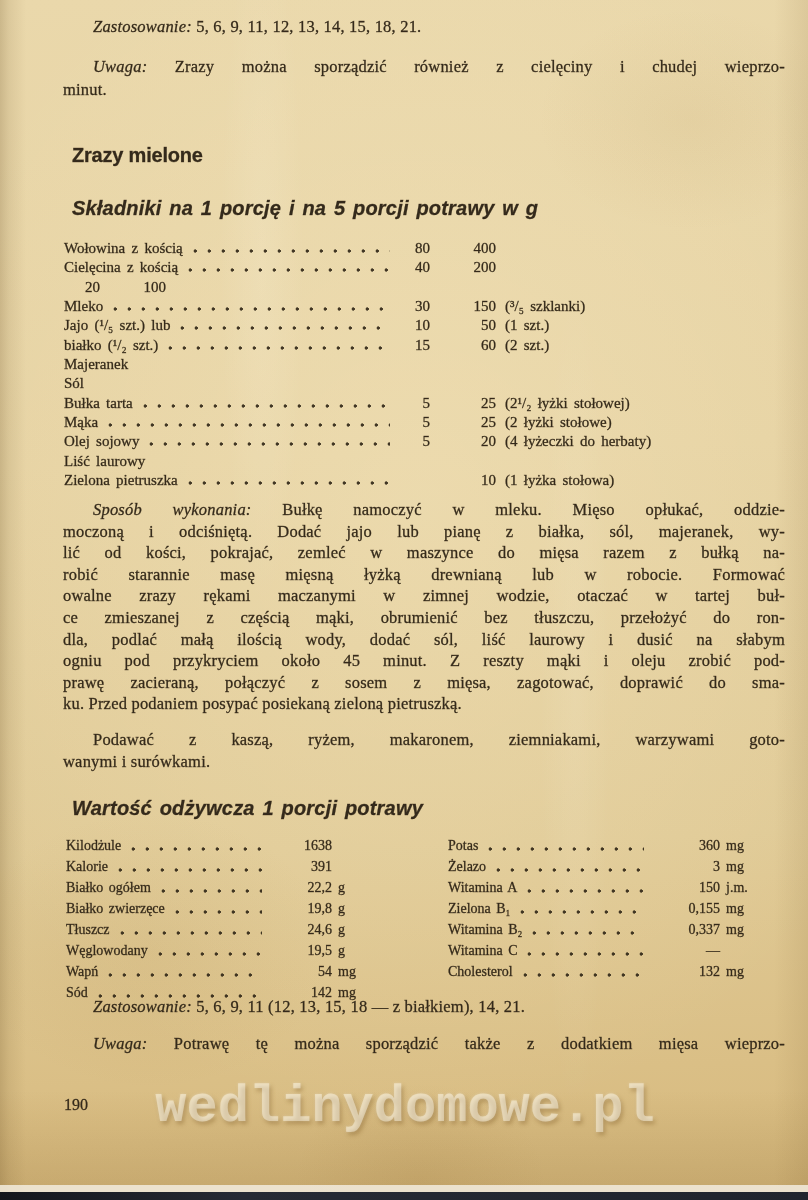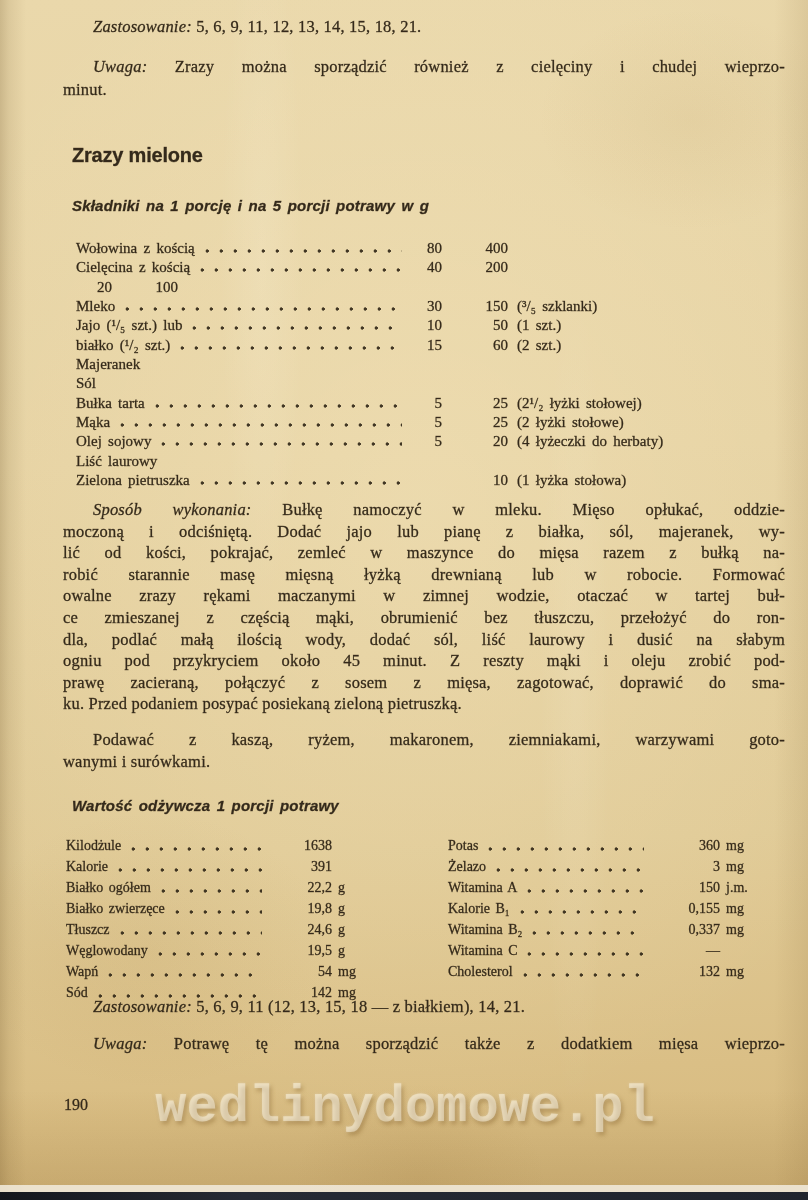--- a/index.html
+++ b/index.html
@@ -27,21 +27,21 @@
   .abs { position:absolute; }
   .lbl { font-style:italic; }
   .body-text { font-size:16.5px; line-height:21.6px; letter-spacing:0.2px; }
   .jl { text-align:justify; text-align-last:justify; }
   .jl.last { text-align-last:left; }
   .ind { text-indent:30px; }
 
   .title { left:72px; top:144px; font-family:"Liberation Sans","DejaVu Sans",sans-serif;
            font-weight:bold; font-size:20px; letter-spacing:-0.2px; }
   .subhead { font-family:"Liberation Sans","DejaVu Sans",sans-serif; font-weight:bold;
-             font-style:italic; font-size:15px; letter-spacing:0.2px; word-spacing:2px; }
+             font-style:italic; font-size:20px; letter-spacing:0.2px; word-spacing:2px; }
 
   
   .irow { display:flex; align-items:baseline; height:19.35px; white-space:nowrap; font-size:15px; word-spacing:2.5px; }
   .namewrap { display:inline-flex; align-items:baseline; width:330px; }
   .dots { flex:1 1 10px; height:13px; margin:0 4px 0 10px; align-self:center; transform:translateY(3px);
           background-image:radial-gradient(circle at 2.2px 6px, rgba(50,40,24,0.92) 1.35px, rgba(50,40,24,0) 1.9px);
           background-size:14px 13px; background-repeat:repeat-x; }
   .q1 { display:inline-block; width:36px; text-align:right; }
   .q5 { display:inline-block; width:66px; text-align:right; }
   .note { margin-left:9px; }
@@ -72,21 +72,21 @@
 
   <div class="abs ink body-text" style="left:63px; top:55px; width:722px; line-height:23px;">
     <div class="jl ind"><span class="lbl">Uwaga:</span> <span>Zrazy można sporządzić również z cielęciny i chudej wieprzo-</span></div>
     <div class="jl last">minut.</div>
   </div>
 
   <div class="abs ink title">Zrazy mielone</div>
 
   <div class="abs ink subhead" style="left:72px; top:197px;">Składniki na 1 porcję i na 5 porcji potrawy w g</div>
 
-  <div class="abs ink" style="left:76px; top:240px; width:700px;">
+  <div class="abs ink" style="left:64px; top:240px; width:700px;">
     <div class="irow">
         <span class="namewrap">
           <span>Wołowina z kością</span>
           <span class="dots"></span>
         </span>
         <span class="q1">80</span>
         <span class="q5">400</span>
         <span class="note"></span>
       </div>
     <div class="irow">
@@ -284,21 +284,21 @@
     <div class="nrow">
         <span class="nwrap">
           <span>Witamina A</span>
           <span class="dots"></span>
         </span>
         <span class="nval r">150</span>
         <span class="nunit">j.m.</span>
       </div>
     <div class="nrow">
         <span class="nwrap">
-          <span>Kalorie B₁</span>
+          <span>Zielona B₁</span>
           <span class="dots"></span>
         </span>
         <span class="nval r">0,155</span>
         <span class="nunit">mg</span>
       </div>
     <div class="nrow">
         <span class="nwrap">
           <span>Witamina B₂</span>
           <span class="dots"></span>
         </span>

